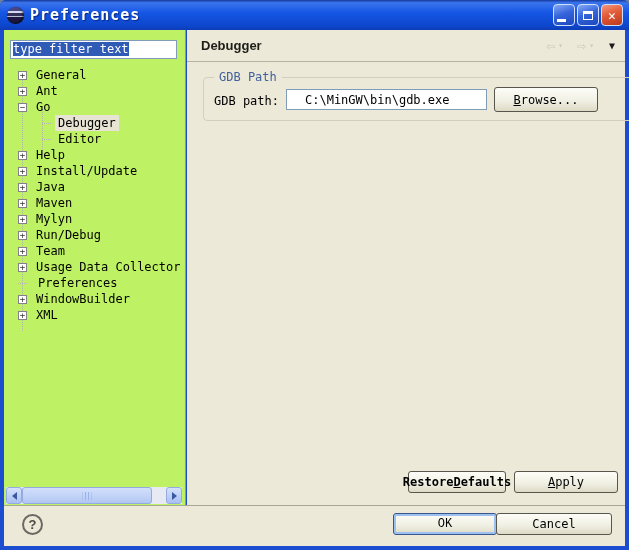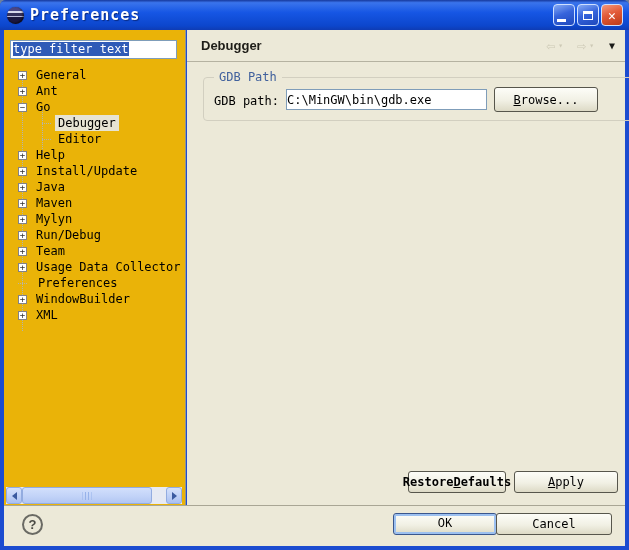--- a/index.html
+++ b/index.html
@@ -33,21 +33,21 @@
   }
   .win-btn.blue { background:linear-gradient(160deg,#86AAF4 0%,#3664DC 45%,#1E48BC 100%); }
   .win-btn.red  { background:linear-gradient(160deg,#F4987C 0%,#E25A38 45%,#BC3A18 100%); }
   .glyph-min { width:9px; height:3px; background:#fff; margin-top:11px; margin-right:5px; }
   .glyph-max { width:10px; height:9px; border:1px solid #fff; border-top:3px solid #fff; }
   .glyph-close { color:#fff; font-size:13px; font-weight:bold; line-height:1; }
 
   
   .left-panel {
     position:absolute; left:4px; top:30px; width:182px; bottom:45px;
-    background:#eab308; border-right:1px solid #98968A;
+    background:#bef264; border-right:1px solid #98968A;
   }
   .filter-box {
     position:absolute; left:6px; top:10px; width:167px; height:19px;
     background:#fff; border:1px solid #7F9DB9; font-size:12px; line-height:17px;
     padding-left:2px; overflow:hidden; cursor:text;
   }
   .filter-box .sel { background:#2F5BB7; color:#fff; }
 
   .tree { position:absolute; left:2px; top:37px; right:3px; }
   .root-rail { position:absolute; left:16px; top:8px; height:256px; border-left:1px dotted #B4B4AC; }
@@ -105,21 +105,21 @@
     border:1px solid #D2CFC0; border-radius:4px;
   }
   .group-legend {
     position:absolute; left:10px; top:-8px; background:#ECE9D8; padding:0 5px;
     font-size:12px; color:#41619D; line-height:15px;
   }
   .field-label { position:absolute; left:10px; top:16px; font-size:12px; color:#000; }
   .field-input {
     position:absolute; left:82px; top:11px; width:201px; height:21px;
     border:1px solid #7F9DB9; background:#fff; font-family:"DejaVu Sans Mono",monospace;
-    font-size:12px; padding:0 0; color:#000;
+    font-size:12px; padding:0 18px; color:#000;
   }
   .xp-btn {
     border:1px solid #57564C; border-radius:3px;
     background:linear-gradient(180deg,#FDFDF8 0%,#F1F0E4 55%,#DDDAC6 100%);
     font-family:"DejaVu Sans Mono",monospace; font-size:12px; color:#000;
     display:flex; align-items:center; justify-content:center; cursor:default;
   }
   .browse-btn { position:absolute; left:290px; top:9px; width:104px; height:25px; }
   .defaults-row { position:absolute; right:7px; bottom:12px; display:flex; gap:8px; }
   .btn-defaults { width:98px; height:22px;font-weight:bold; }

